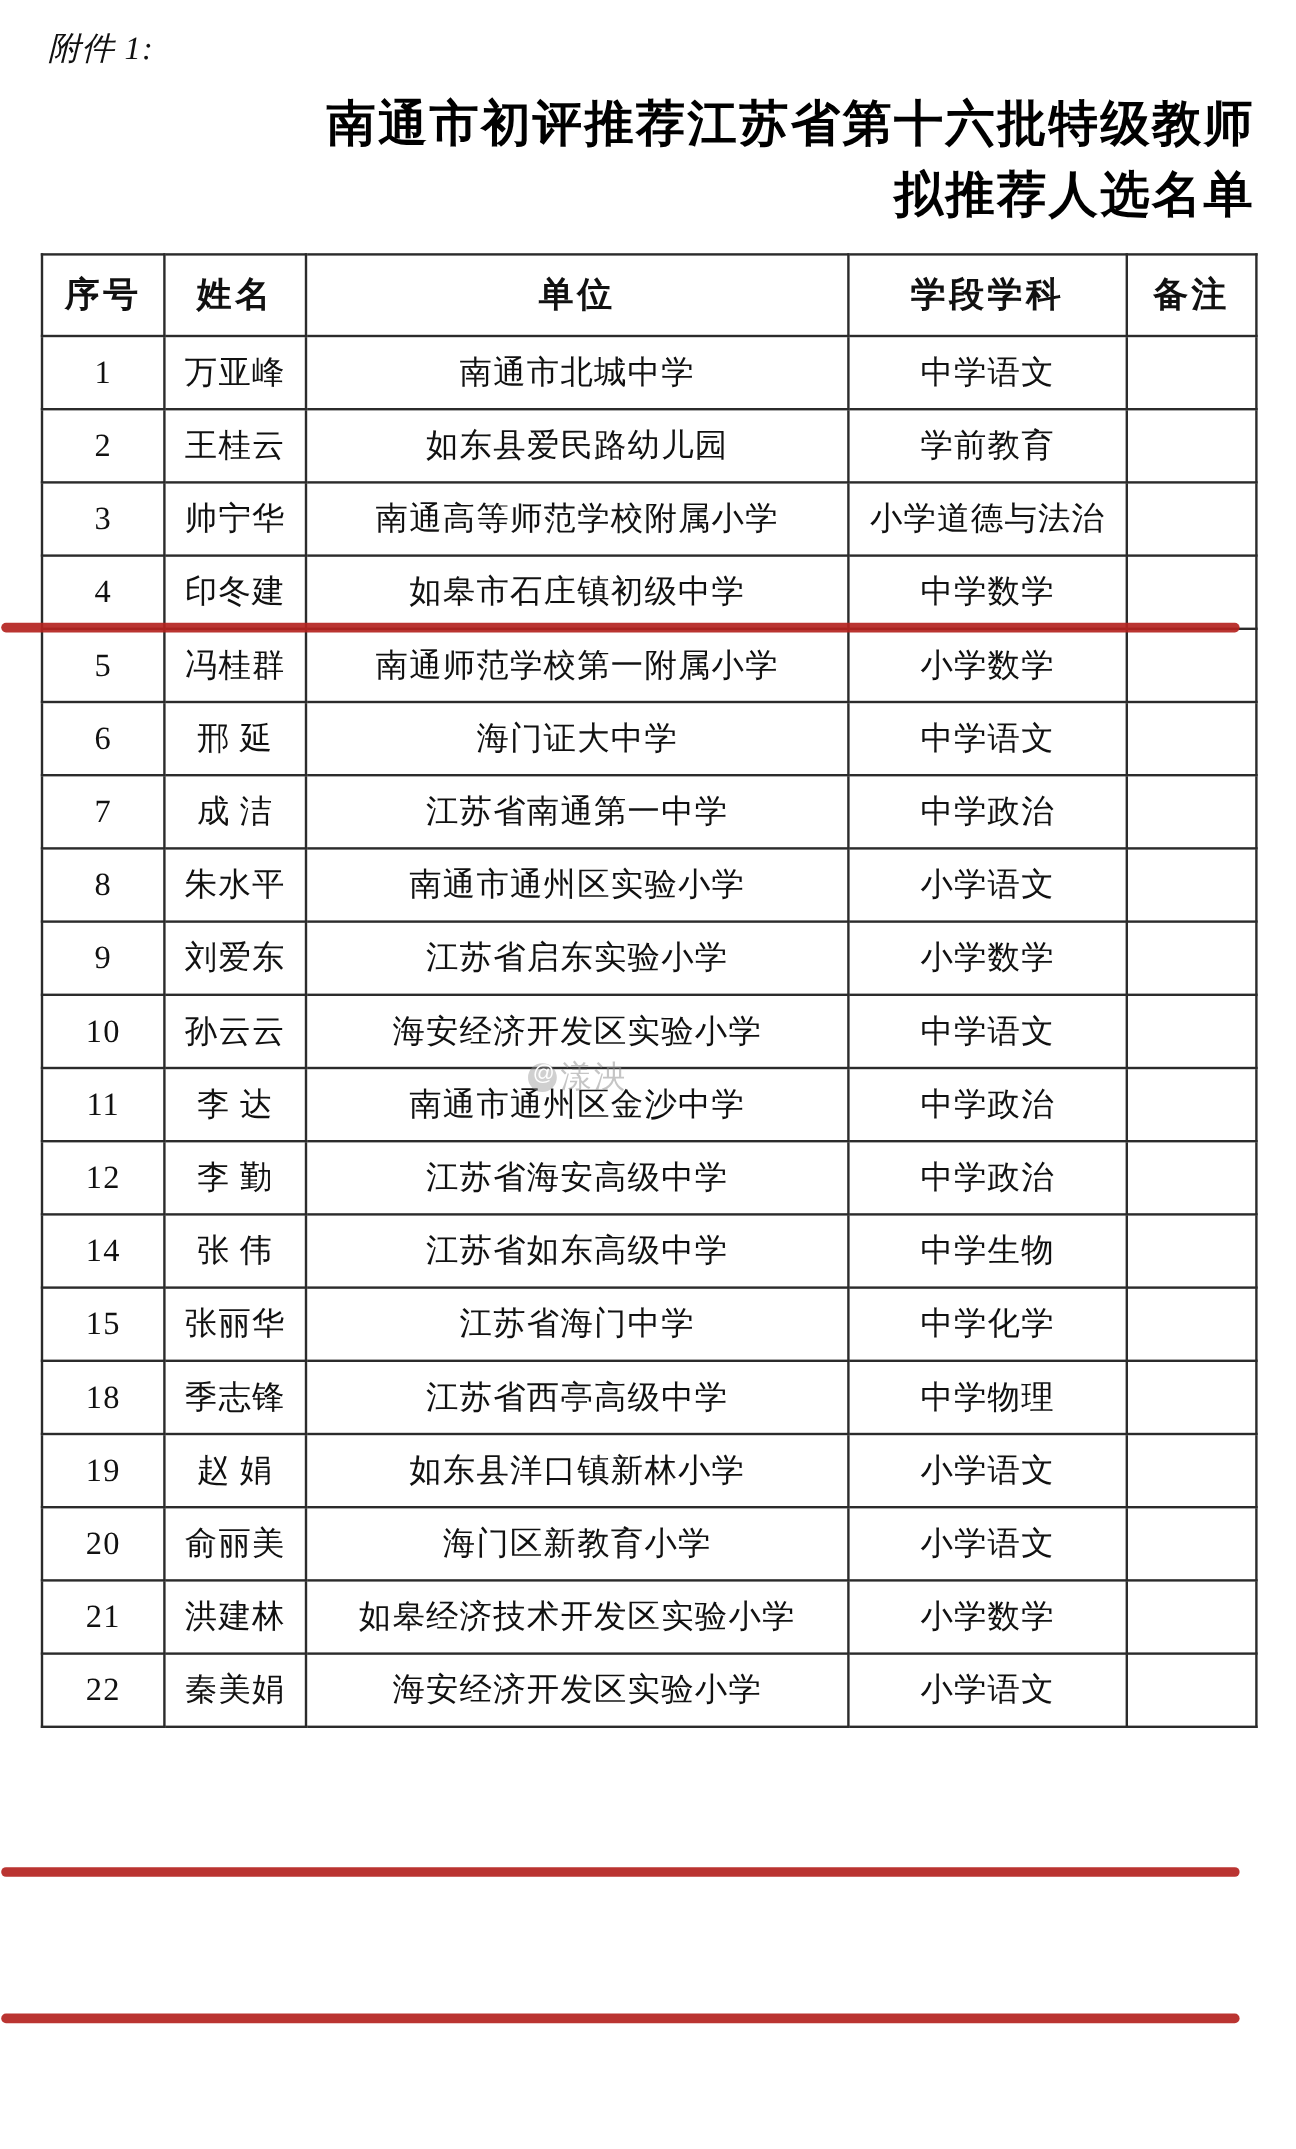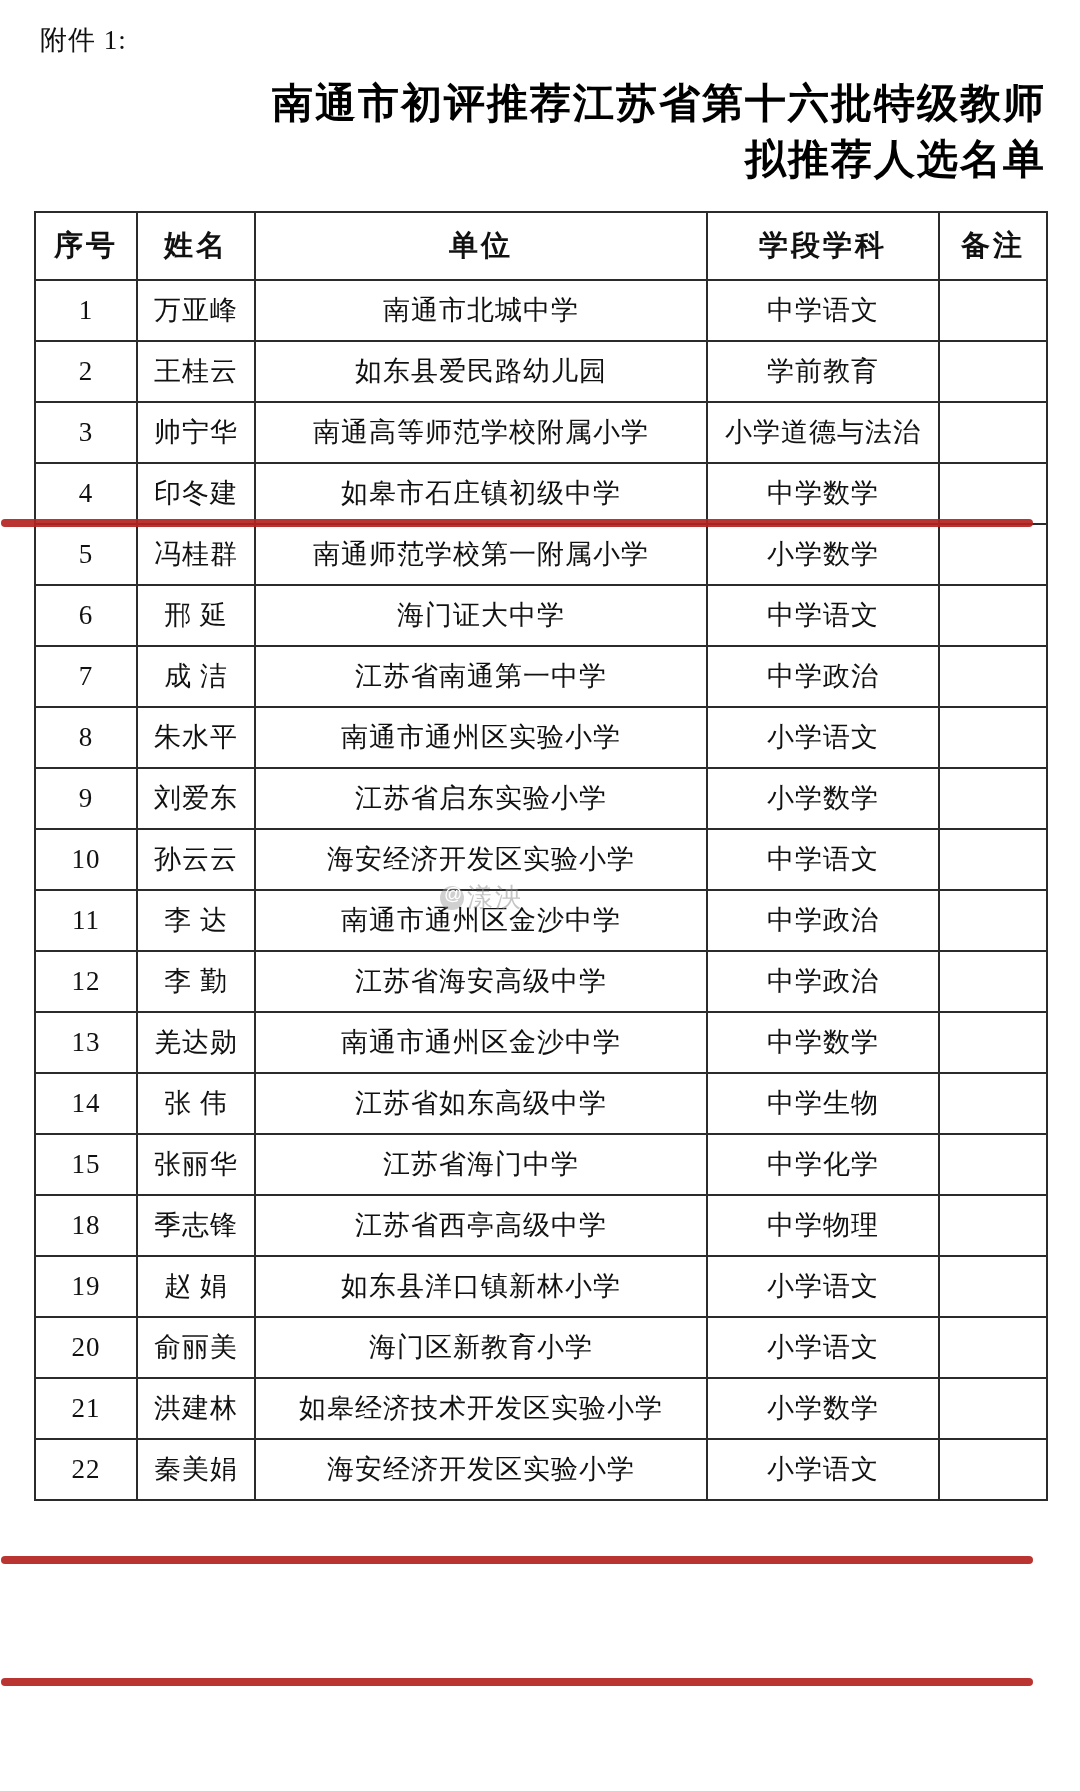--- a/index.html
+++ b/index.html
@@ -19,33 +19,33 @@
     box-sizing: border-box;
     padding: 22px 34px 10px 34px;
     position: relative;
   }
   .attachment-label {
     font-size: 27px;
     letter-spacing: 1px;
     margin: 0 0 16px 6px;
     font-family: "Liberation Serif", "DejaVu Serif", serif;
     color: #111;
+    font-style: italic;
   }
   .doc-title {
     text-align: right;
     font-weight: bold;
     font-size: 41px;
     line-height: 1.45;
     letter-spacing: 2px;
     margin: 4px 0 18px 0;
     color: #000;
   }
   .doc-title .line2 {
     display: block;
-    font-family: Liberation Mono, monospace;
   }
   table.name-table {
     border-collapse: collapse;
     width: 1012px;
     margin: 0 auto;
     table-layout: fixed;
   }
   table.name-table th,
   table.name-table td {
     border: 2px solid #2b2b2b;
@@ -231,27 +231,20 @@
           <td></td>
         </tr>
         <tr>
           <td>12</td>
           <td class="name-cell">李 勤</td>
           <td class="unit-cell">江苏省海安高级中学</td>
           <td>中学政治</td>
           <td></td>
         </tr>
         <tr>
-          <td>13</td>
-          <td class="name-cell">羌达勋</td>
-          <td class="unit-cell">南通市通州区金沙中学</td>
-          <td>中学数学</td>
-          <td></td>
-        </tr>
-        <tr>
           <td>14</td>
           <td class="name-cell">张 伟</td>
           <td class="unit-cell">江苏省如东高级中学</td>
           <td>中学生物</td>
           <td></td>
         </tr>
         <tr>
           <td>15</td>
           <td class="name-cell">张丽华</td>
           <td class="unit-cell">江苏省海门中学</td>

